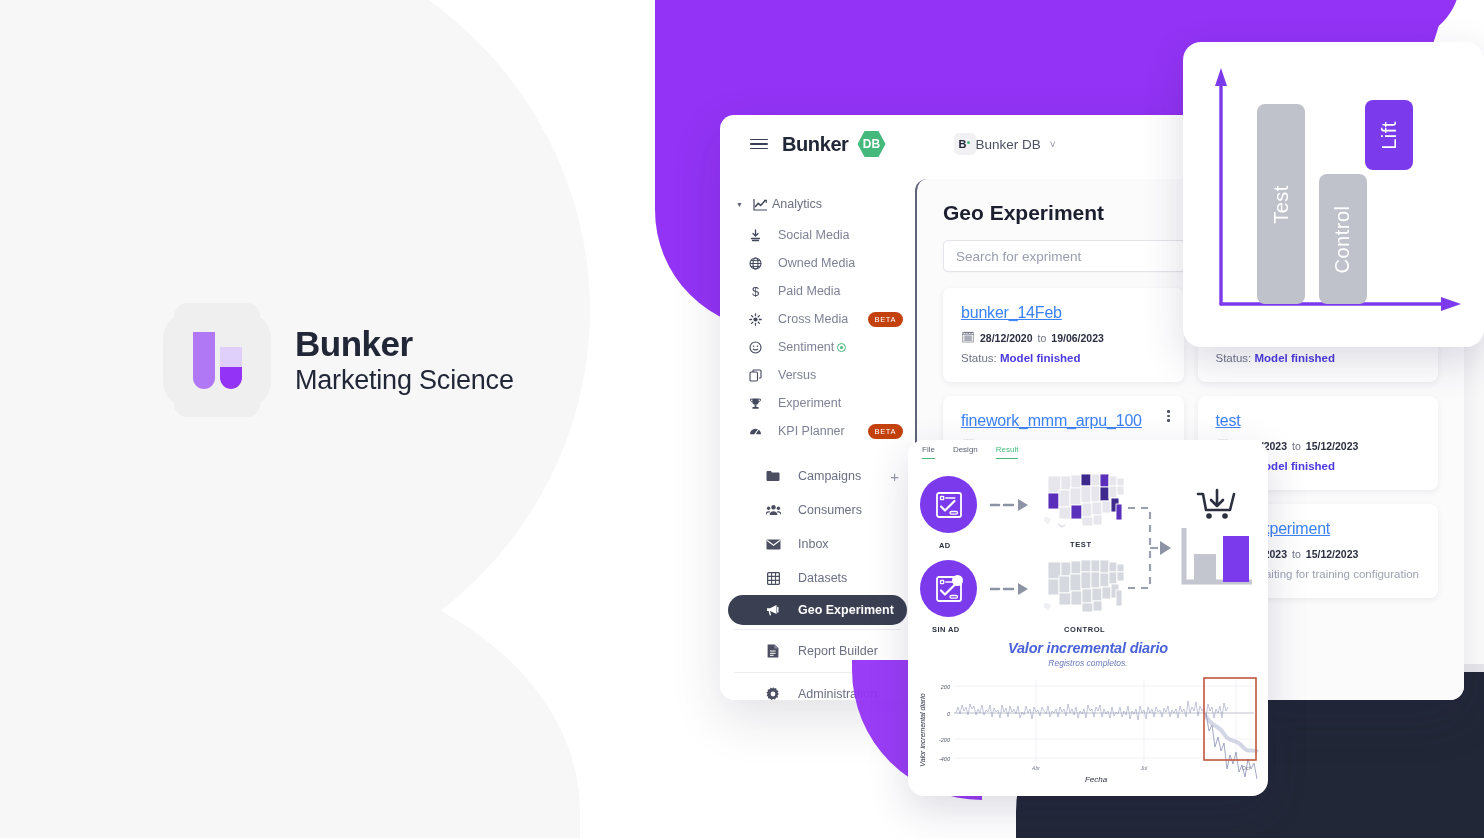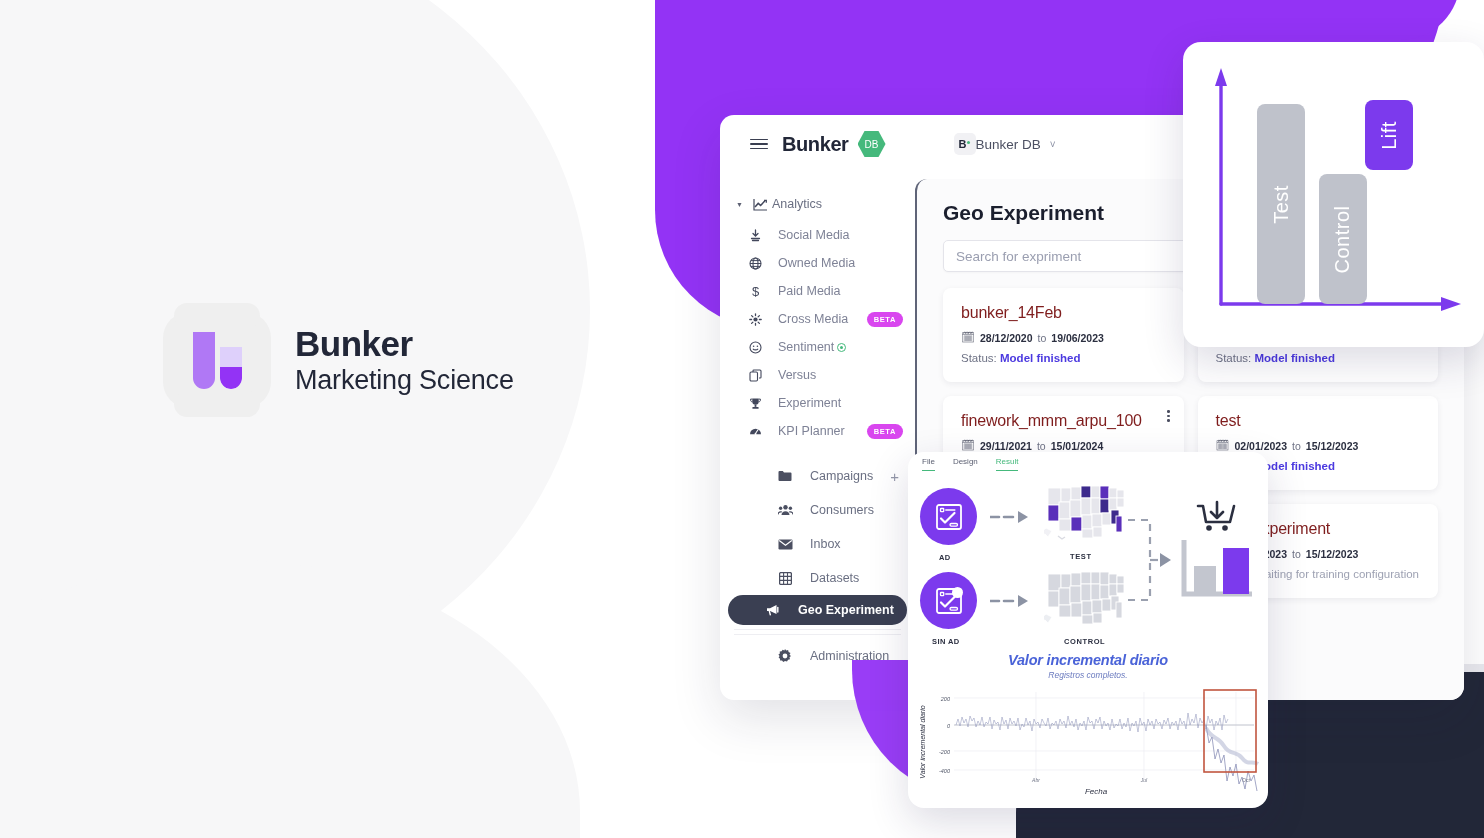--- a/index.html
+++ b/index.html
@@ -70,46 +70,46 @@
     overflow:hidden;
   }
   .app-topbar { height:58px; display:flex; align-items:center; }
   .hamburger { width:18px; margin-left:30px; display:flex; flex-direction:column; gap:3px; cursor:pointer; }
   .hamburger i { display:block; height:1.6px; background:#3a3f51; border-radius:2px; }
   .logo-word { margin-left:14px; font-size:20px; font-weight:bold; color:#222738; letter-spacing:-0.4px; }
   .logo-db {
     margin-left:9px; width:28px; height:28px; background:#45b97c;
     clip-path: polygon(25% 4%, 75% 4%, 100% 50%, 75% 96%, 25% 96%, 0% 50%);
     display:flex; align-items:center; justify-content:center;
-    color:#fff; font-size:10px; font-weight:normal;
+    color:#fff; font-size:12px; font-weight:bold;
   }
   .ws-chip {
     margin-left:68px; width:22px; height:22px; background:#f1f1f4; border-radius:5px;
     display:flex; align-items:center; justify-content:center; font-size:11px; font-weight:bold; color:#222738;
   }
   .ws-chip span.dot { width:3px;height:3px;background:#45b97c;border-radius:50%;margin-left:1px;margin-bottom:4px;}
   .ws-name { font-size:13.5px; color:#4c5062; }
   .ws-caret { margin-left:9px; font-size:10px; color:#8a8fa3; }
 
   
   .sidebar { position:absolute; left:0; top:58px; width:195px; bottom:0; padding-top:14px; }
   .nav-group-head { display:flex; align-items:center; height:34px; padding-left:16px; cursor:pointer; }
   .tri { font-size:7px; color:#5d6173; margin-right:7px; }
   .nav-ico { width:22px; display:flex; align-items:center; justify-content:center; color:#43485c; font-size:13px; }
   .nav-group-label { margin-left:0; font-size:12.5px; color:#6a6f82; }
   .nav-item { display:flex; align-items:center; height:28px; padding-left:24px; cursor:pointer; position:relative; }
   .nav-item .nav-label { margin-left:12px; font-size:12.5px; color:#7e8296; }
   .badge-beta {
-    position:absolute; right:12px; background:#d946ef; color:#fff; font-size:7.5px; font-weight:bold;
+    position:absolute; right:12px; background:#c2410c; color:#fff; font-size:7.5px; font-weight:normal;
     letter-spacing:.6px; padding:3px 7px; border-radius:9px;
   }
   .dot-green { width:9px;height:9px;border:1.5px solid #45b97c;border-radius:50%; margin-left:3px;
     display:inline-flex; align-items:center; justify-content:center; }
   .dot-green::after{content:"";width:3px;height:3px;background:#45b97c;border-radius:50%;}
-  .nav-sec { display:flex; align-items:center; height:34px; padding-left:54px; cursor:pointer; position:relative; }
+  .nav-sec { display:flex; align-items:center; height:34px; padding-left:42px; cursor:pointer; position:relative; }
   .nav-sec .nav-label { margin-left:14px; font-size:12.5px; color:#6a6f82; }
   .nav-sec .plus { position:absolute; right:16px; color:#9397a8; font-size:15px; }
   .nav-sec.active {
     margin:0 8px 0 8px; padding-left:34px; background:#3a3f52; border-radius:17px; height:30px;
   }
   .nav-sec.active .nav-label { color:#ffffff; font-weight:bold; }
   .nav-sec.active .nav-ico { color:#ffffff; }
   .nav-sep { height:1px; background:#eeeef2; margin:4px 14px; }
 
   
@@ -122,21 +122,21 @@
   .search-box {
     margin-top:15px; height:32px; background:#ffffff; border:1px solid #e4e4ea; border-radius:5px;
     display:flex; align-items:center; padding:0 12px; font-size:13.5px; color:#9a9eb0;
     box-shadow:0 1px 2px rgba(0,0,0,.03);
   }
   .card-grid { margin-top:16px; display:grid; grid-template-columns:1fr 1fr; gap:14px; }
   .exp-card {
     background:#fff; border-radius:8px; padding:16px 18px 18px 18px;
     box-shadow:0 2px 6px rgba(30,30,60,.07); position:relative; min-height:86px;
   }
-  .exp-name { font-size:16px; color:#7f1d1d; letter-spacing:-.2px; }
+  .exp-name { font-size:16px; color:#3b82f6; letter-spacing:-.2px;text-decoration:underline; }
   .exp-dates { margin-top:9px; font-size:10.5px; color:#6e7285; display:flex; align-items:center; gap:5px; }
   .exp-dates b { color:#2b2f40; }
   .cal-ico { font-size:11px; color:#4b4f61; }
   .exp-status { margin-top:8px; font-size:11.5px; color:#6e7285; }
   .exp-status b { color:#4b39e0; }
   .exp-status.pending b { color:#9ea2b3; font-weight:normal; }
   .kebab { position:absolute; right:14px; top:14px; display:flex; flex-direction:column; gap:2px; cursor:pointer; }
   .kebab i { width:2.5px; height:2.5px; background:#4b4f61; border-radius:50%; display:block; }
 
   
@@ -149,21 +149,21 @@
   .lift-bar { position:absolute; border-radius:8px; display:flex; align-items:center; justify-content:center; }
   .lift-bar span {
     transform:rotate(-90deg); white-space:nowrap; color:#ffffff; font-size:20px; letter-spacing:.5px;
   }
   .bar-test { left:74px; top:62px; width:48px; height:200px; background:#bfc2cb; }
   .bar-control { left:136px; top:132px; width:48px; height:130px; background:#bfc2cb; }
   .bar-lift { left:182px; top:58px; width:48px; height:70px; background:#7c3aed; }
 
   
   .geo-card {
-    position:absolute; left:908px; top:452px; width:360px; height:356px;
+    position:absolute; left:908px; top:440px; width:360px; height:356px;
     background:#ffffff; border-radius:16px; box-shadow:0 14px 40px rgba(40,30,80,.16);
     overflow:hidden;
   }
   .geo-tabs { height:22px; display:flex; align-items:flex-start; gap:18px; padding:5px 0 0 14px; font-size:8px; }
   .geo-tab { color:#5d6173; padding-bottom:4px; }
   .geo-tab.active { border-bottom:1.6px solid #45b97c; color:#45b97c; }
   .geo-tab.file { border-bottom:1.6px solid #45b97c; color:#5d6173; }
   .geo-diagram { position:relative; height:178px; }
   .round-ic {
     position:absolute; width:57px; height:57px; border-radius:50%; background:#7c3aed;
@@ -370,20 +370,30 @@
           <svg width="15" height="12" viewBox="0 0 15 12">
               <path d="M1 4.2h3L10.5 1v9L4 7.1H1z" fill="#ffffff"></path>
               <path d="M11.8 3.5v4.5" stroke="#ffffff" stroke-width="1.4" stroke-linecap="round"></path>
               <path d="M3.4 7.4l.9 3.4" stroke="#ffffff" stroke-width="1.4" stroke-linecap="round"></path>
             </svg>
         </span>
         <span class="nav-label">Geo Experiment</span>
       </div>
       <div class="nav-sep"></div>
 
+      <div class="nav-sec">
+        <span class="nav-ico">
+          <svg width="12" height="14" viewBox="0 0 12 14">
+              <path d="M.6.6h7.1L11.4 4.3V13.4H.6z" fill="#4b4f61"></path>
+              <path d="M7.4 .8v3.6h3.7" fill="#8b8f9e"></path>
+              <path d="M3 7h5.6M3 9.3h5.6M3 11.3h3.6" stroke="#fff" stroke-width="1"></path>
+            </svg>
+        </span>
+        <span class="nav-label">Report Builder</span>
+      </div>
       <div class="nav-sep"></div>
 
       <div class="nav-sec">
         <span class="nav-ico">
           <svg width="14" height="14" viewBox="0 0 14 14">
               <path d="M7 0l1.2 1.5 1.9-.5.5 1.9L12.5 4l-1 1.7L13 7l-1.5 1.3.5 1.9-1.9.5L9 12.5l-2-.6-1.7 1.1-1.3-1.5-1.9.1-.1-1.9L.6 8.6 1.6 7 .4 5.6l1.5-1.2-.2-1.9 1.9-.2L4.6.8 6.4 1.6z" fill="#4b4f61"></path>
               <circle cx="7" cy="7" r="2.4" fill="#ffffff"></circle>
             </svg>
         </span>
         <span class="nav-label">Administration</span>

